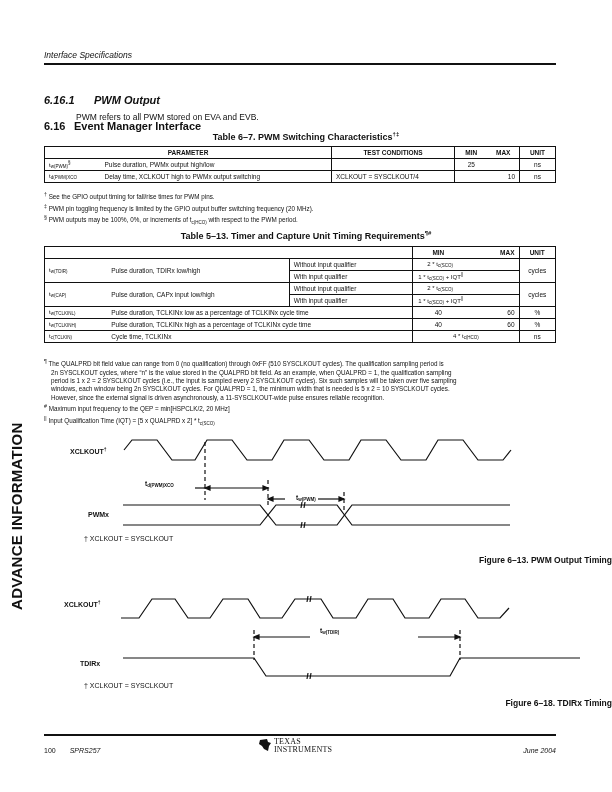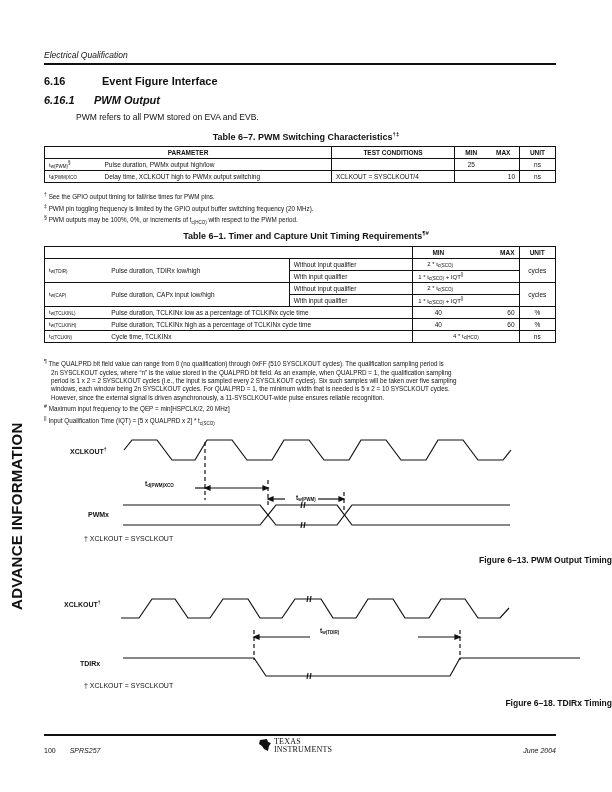--- a/index.html
+++ b/index.html
@@ -1,21 +1,21 @@
 <!DOCTYPE html>
 <html><head>
 <meta charset="utf-8">
 <style>
   * { box-sizing: border-box; margin: 0; padding: 0; }
   body { width: 612px; height: 792px; background: #fff; position: relative; font-family: "Liberation Sans", sans-serif; color: #111; overflow: hidden; }
   .abs { position: absolute; }
   .hdr-text { left: 44px; top: 50px; font-size: 8.5px; font-style: italic; }
   .hdr-rule { left: 44px; top: 63px; width: 512px; height: 1.5px; background: #111; }
   .h1 { left: 44px; top: 75px; font-size: 11px; font-weight: bold; }
-  .h1 .num { display: inline-block; width: 58px; }
+  .h1 .num { display: inline-block; width: 30px; margin-top: 45px; }
   .h2 { left: 44px; top: 94px; font-size: 11px; font-weight: bold; font-style: italic; }
   .h2 .num { display: inline-block; width: 50px; }
   .intro { left: 76px; top: 112px; font-size: 8.5px; }
   .tcap { font-size: 9px; font-weight: bold; text-align: center; width: 612px; left: 0; }
   .tcap sup { font-size: 6px; }
   table { border-collapse: collapse; font-size: 6.5px; position: absolute; }
   td, th { border: 1px solid #111; padding: 0 4px; height: 12px; vertical-align: middle; }
   th { font-weight: bold; font-size: 6.5px; }
   .c { text-align: center; }
   .r { text-align: right; }
@@ -33,24 +33,24 @@
   .foot-rule { left: 44px; top: 734px; width: 512px; height: 1.5px; background: #111; }
   .foot-l { left: 44px; top: 747px; font-size: 7px; }
   .foot-l .doc { font-style: italic; margin-left: 14px; }
   .foot-r { right: 56px; top: 747px; font-size: 7px; font-style: italic; }
   .ti { left: 258px; top: 738px; }
   .ti-text { font-family: "Liberation Serif", serif; font-size: 9px; line-height: 8px; letter-spacing: 0.2px; }
 </style>
 </head>
 <body>
 
-<div class="abs hdr-text">Electrical Qualification</div>
+<div class="abs hdr-text">Interface Specifications</div>
 <div class="abs hdr-rule"></div>
 
-<div class="abs h1"><span class="num">6.16</span><span>Event Figure Interface</span></div>
+<div class="abs h1"><span class="num">6.16</span><span>Event Manager Interface</span></div>
 <div class="abs h2"><span class="num">6.16.1</span><span>PWM Output</span></div>
 <div class="abs intro">PWM refers to all PWM stored on EVA and EVB.</div>
 
 <div class="abs side">ADVANCE INFORMATION</div>
 
 <div class="abs tcap" style="top:131px;"><span>Table 6–7.  PWM Switching Characteristics</span><sup>†‡</sup></div>
 <table style="left:44px; top:146px; width:512px;">
   <tbody>
       <tr>
     <th colspan="2" style="width:254px;">PARAMETER</th>
@@ -76,21 +76,21 @@
     <td class="c">ns</td>
   </tr>
 </tbody>
   </table>
 <div class="abs fn" style="top:190px;">
   <div><sup>†</sup> <span>See the GPIO output timing for fall/rise times for PWM pins.</span></div>
   <div><sup>‡</sup> <span>PWM pin toggling frequency is limited by the GPIO output buffer switching frequency (20 MHz).</span></div>
   <div><sup>§</sup> <span>PWM outputs may be 100%, 0%, or increments of t</span><sub style="font-size:4.5px">c(HCO)</sub><span> with respect to the PWM period.</span></div>
 </div>
 
-<div class="abs tcap" style="top:230px;"><span>Table 6–1.  Timer and Capture Unit Timing Requirements</span><sup>¶#</sup></div>
+<div class="abs tcap" style="top:230px;"><span>Table 5–13.  Timer and Capture Unit Timing Requirements</span><sup>¶#</sup></div>
 <table style="left:44px; top:246px; width:512px;">
   <tbody>
       <tr>
     <th colspan="3" style="width:364px;"></th>
     <th class="nbr" style="width:50px;">MIN</th>
     <th class="nb r" style="width:55px;">MAX</th>
     <th style="width:36px;">UNIT</th>
   </tr>
 
   <tr>

